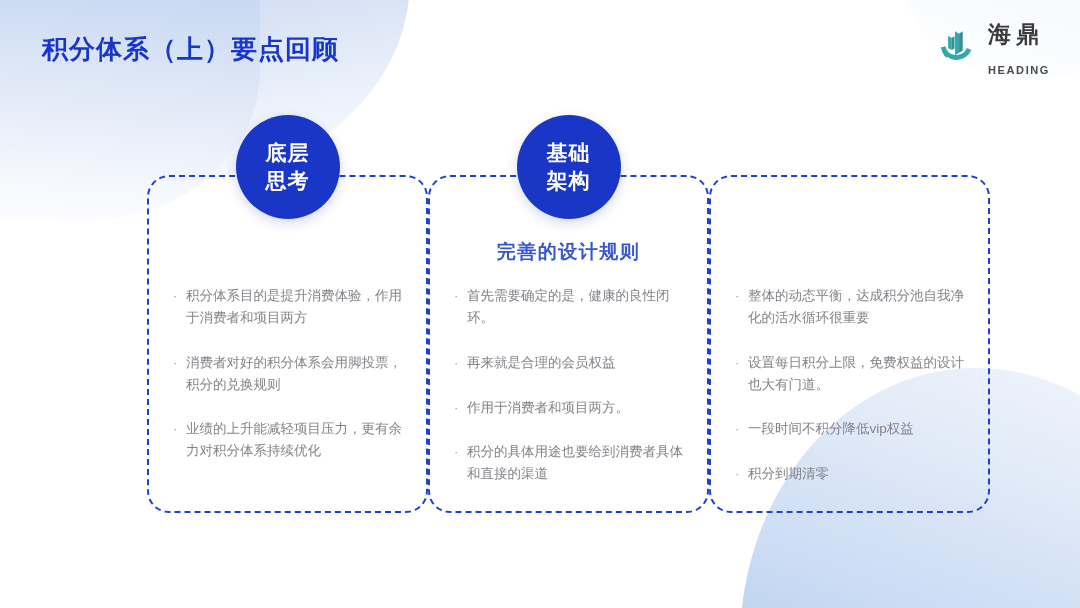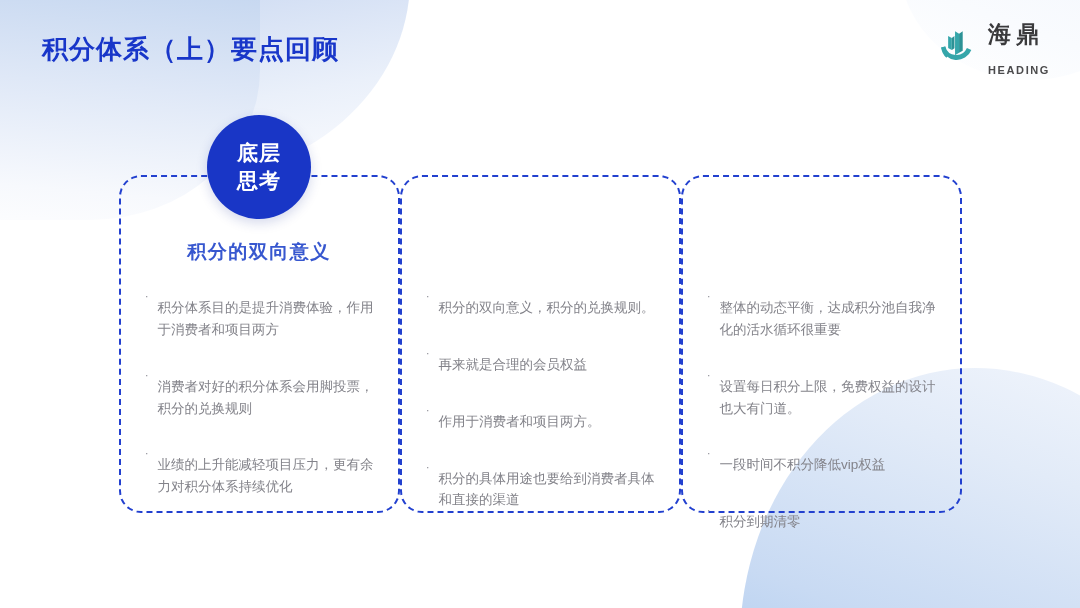--- a/index.html
+++ b/index.html
@@ -98,21 +98,21 @@
   }
 
   
   .cards {
     position: absolute;
     left: 90px;
     top: 175px;
     width: 900px;
     height: 338px;
     display: flex;
-    justify-content: center;
+    justify-content: flex-end;
   }
   .card {
     position: relative;
     width: 281px;
     height: 338px;
     box-sizing: border-box;
     border: 2px dashed #2240cf;
     border-radius: 22px;
     background: transparent;
   }
@@ -163,21 +163,21 @@
   }
   .bullet:last-child { margin-bottom: 0; }
   .bullet .dot {
     flex: 0 0 auto;
     width: 13px;
     text-align: left;
     color: #9a9aa1;
     font-size: 13px;
     line-height: 1.62;
   }
-  .bullet .btxt { flex: 1 1 auto; margin-top: 12px; }
+  .bullet .btxt { flex: 1 1 auto; }
 </style>
 </head>
 <body>
 
 <div id="slide">
 
   <div class="bg-blob-topleft"></div>
   <div class="bg-blob-topleft2"></div>
   <div class="bg-blob-topright"></div>
   <div class="bg-blob-bottomright"></div>
@@ -199,62 +199,66 @@
     </div>
   </div>
 
   <div class="cards">
 
     <div class="card">
       <div class="badge">
         <span>底层</span>
         <span>思考</span>
       </div>
-      <div class="card-heading">积分的双向意义</div>
       <div class="bullets">
         <div class="bullet">
           <span class="dot">·</span>
           <span class="btxt">积分体系目的是提升消费体验，作用于消费者和项目两方</span>
         </div>
         <div class="bullet">
           <span class="dot">·</span>
           <span class="btxt">消费者对好的积分体系会用脚投票，积分的兑换规则</span>
         </div>
         <div class="bullet">
           <span class="dot">·</span>
           <span class="btxt">业绩的上升能减轻项目压力，更有余力对积分体系持续优化</span>
+        </div>
+      </div>
+    </div>
+
+    <div class="card">
+      <div class="badge">
+        <span>基础</span>
+        <span>架构</span>
+      </div>
+      <div class="card-heading">完善的设计规则</div>
+      <div class="bullets">
+        <div class="bullet">
+          <span class="dot">·</span>
+          <span class="btxt">首先需要确定的是，健康的良性闭环。</span>
+        </div>
+        <div class="bullet">
+          <span class="dot">·</span>
+          <span class="btxt">再来就是合理的会员权益</span>
+        </div>
+        <div class="bullet">
+          <span class="dot">·</span>
+          <span class="btxt">作用于消费者和项目两方。</span>
+        </div>
+        <div class="bullet">
+          <span class="dot">·</span>
+          <span class="btxt">积分的具体用途也要给到消费者具体和直接的渠道</span>
         </div>
       </div>
     </div>
 
     <div class="card">
       <div class="bullets">
         <div class="bullet">
           <span class="dot">·</span>
-          <span class="btxt">积分的双向意义，积分的兑换规则。</span>
-        </div>
-        <div class="bullet">
-          <span class="dot">·</span>
-          <span class="btxt">再来就是合理的会员权益</span>
-        </div>
-        <div class="bullet">
-          <span class="dot">·</span>
-          <span class="btxt">作用于消费者和项目两方。</span>
-        </div>
-        <div class="bullet">
-          <span class="dot">·</span>
-          <span class="btxt">积分的具体用途也要给到消费者具体和直接的渠道</span>
-        </div>
-      </div>
-    </div>
-
-    <div class="card">
-      <div class="bullets">
-        <div class="bullet">
-          <span class="dot">·</span>
           <span class="btxt">整体的动态平衡，达成积分池自我净化的活水循环很重要</span>
         </div>
         <div class="bullet">
           <span class="dot">·</span>
           <span class="btxt">设置每日积分上限，免费权益的设计也大有门道。</span>
         </div>
         <div class="bullet">
           <span class="dot">·</span>
           <span class="btxt">一段时间不积分降低vip权益</span>
         </div>

